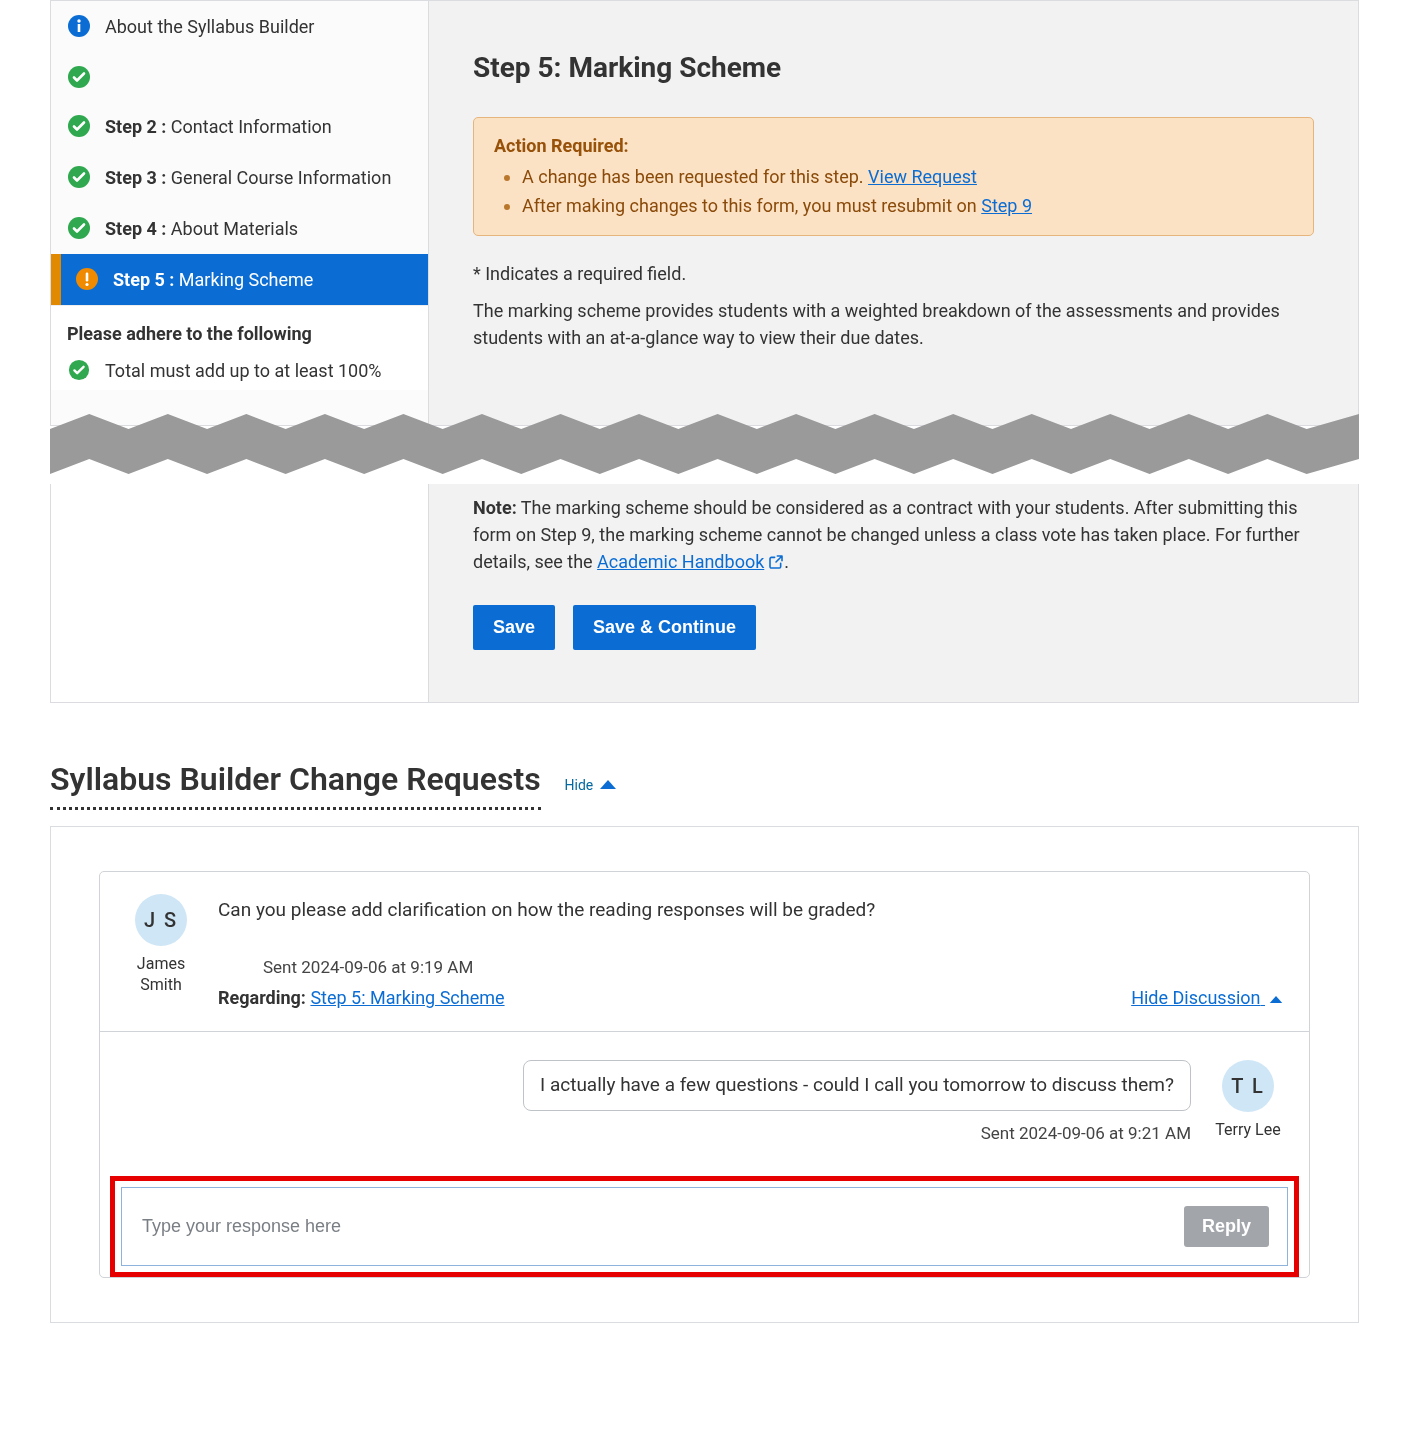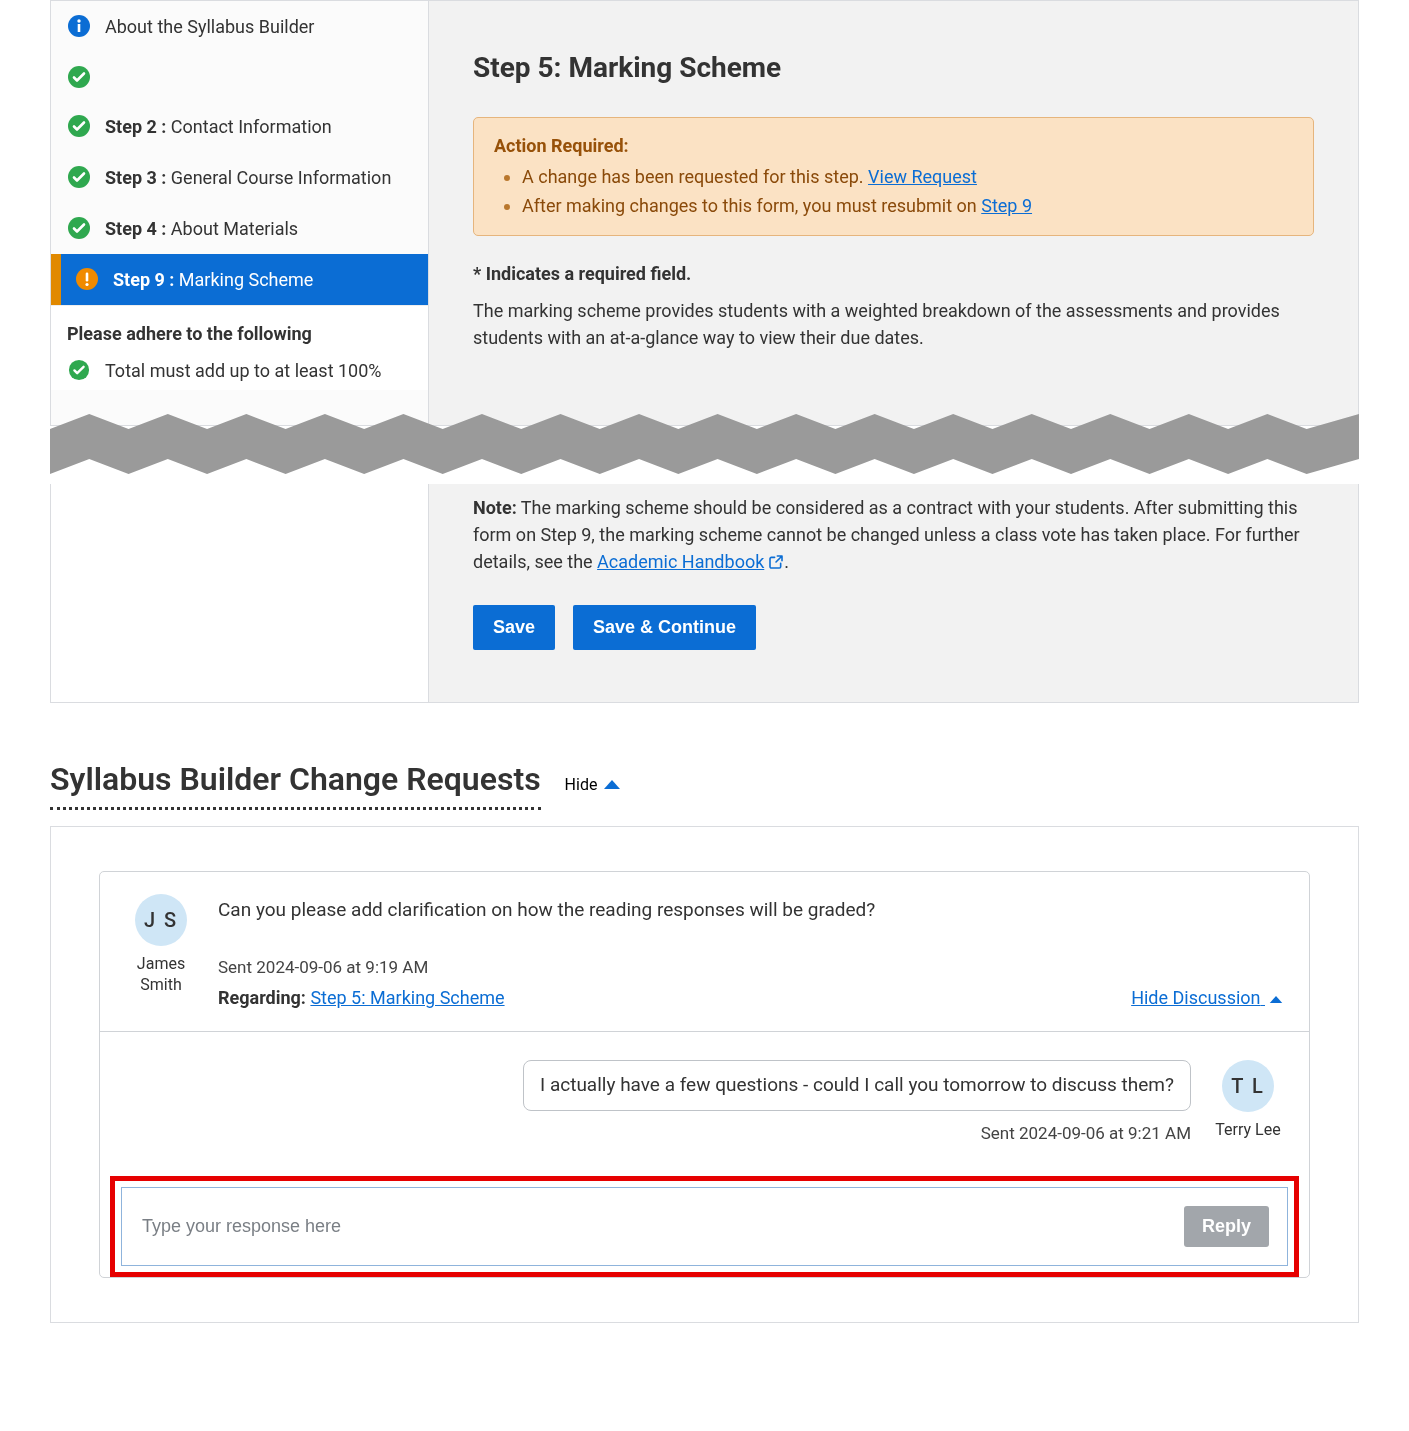--- a/index.html
+++ b/index.html
@@ -88,21 +88,21 @@
     border-radius: 5px;
     padding: 14px 20px;
     color: #8a4a0a;
     margin-bottom: 24px;
   }
   .alert-title { font-weight: 700; color: #975109; }
   .alert ul { margin: 4px 0 0 0; padding-left: 28px; }
   .alert li { margin: 2px 0; }
   .alert li::marker { color: #b9772d; }
   .alert a { color: #0b6dd4; text-decoration: underline; }
-  .req-note { font-weight: 700; margin: 6px 0 10px 0; }
+  .req-note { font-weight: 400; margin: 6px 0 10px 0; }
   .para { margin: 0 0 22px 0; color: #333; }
   .para a, .note-para a { color: #0b6dd4; text-decoration: underline; }
   .ext-icon {
     display: inline-block;
     vertical-align: -2px;
     margin-left: 4px;
   }
   .zigzag-full {
     height: 60px;
     background: #9a9a9a;
@@ -138,22 +138,22 @@
     margin-bottom: 16px;
   }
   .cr-title {
     font-size: 32px;
     font-weight: 600;
     margin: 0;
     border-bottom: 3px dotted #333;
     padding-bottom: 4px;
   }
   .cr-toggle {
-    color: #000000;
-    font-size: 16px;
+    color: #0369a1;
+    font-size: 14px;
     cursor: pointer;
   }
   .cr-toggle-caret {
     display: inline-block;
     margin-left: 6px;
   }
   .cr-body {
     border: 1px solid #dadce0;
     padding: 44px 48px;
   }
@@ -186,21 +186,21 @@
     letter-spacing: 2px;
   }
   .avatar-name {
     font-size: 16px;
     text-align: center;
     margin-top: 8px;
     line-height: 1.3;
   }
   .rc-detail { flex: 1; }
   .rc-message { margin: 2px 0 30px 0; font-size: 19px; }
-  .rc-meta { font-size: 17px; color: #444; }
+  .rc-meta { font-size: 17px; color: #444; margin-left: 45px; }
   .rc-meta-row2 {
     display: flex;
     justify-content: space-between;
     align-items: center;
     margin-top: 4px;
   }
   .rc-meta-row2 .regarding b { font-weight: 700; }
   .rc-meta-row2 a { color: #0b6dd4; text-decoration: underline; }
   .hide-disc {
     color: #0b6dd4;
@@ -317,21 +317,21 @@
         <span class="nav-label"><b>Step 4 :</b><span class="rest"> About Materials</span></span>
       </li>
       <li class="nav-item active">
         <span class="nav-icon">
           <svg width="24" height="24" viewBox="0 0 24 24">
               <circle cx="12" cy="12" r="11" fill="#f08a00"></circle>
               <rect x="10.7" y="5.5" width="2.6" height="9" rx="1.3" fill="#fff"></rect>
               <circle cx="12" cy="17.5" r="1.6" fill="#fff"></circle>
             </svg>
         </span>
-        <span class="nav-label"><b>Step 9 :</b><span class="rest"> Marking Scheme</span></span>
+        <span class="nav-label"><b>Step 5 :</b><span class="rest"> Marking Scheme</span></span>
       </li>
     </ul>
     <div class="sidebar-note">Please adhere to the following</div>
     <div class="rule-item">
       <span class="nav-icon">
         <svg width="22" height="22" viewBox="0 0 24 24">
             <circle cx="12" cy="12" r="11" fill="#2fa84f"></circle>
             <path d="M7 12.5l3 3 7-7" stroke="#fff" stroke-width="2.6" fill="none" stroke-linecap="round" stroke-linejoin="round"></path>
           </svg>
       </span>

